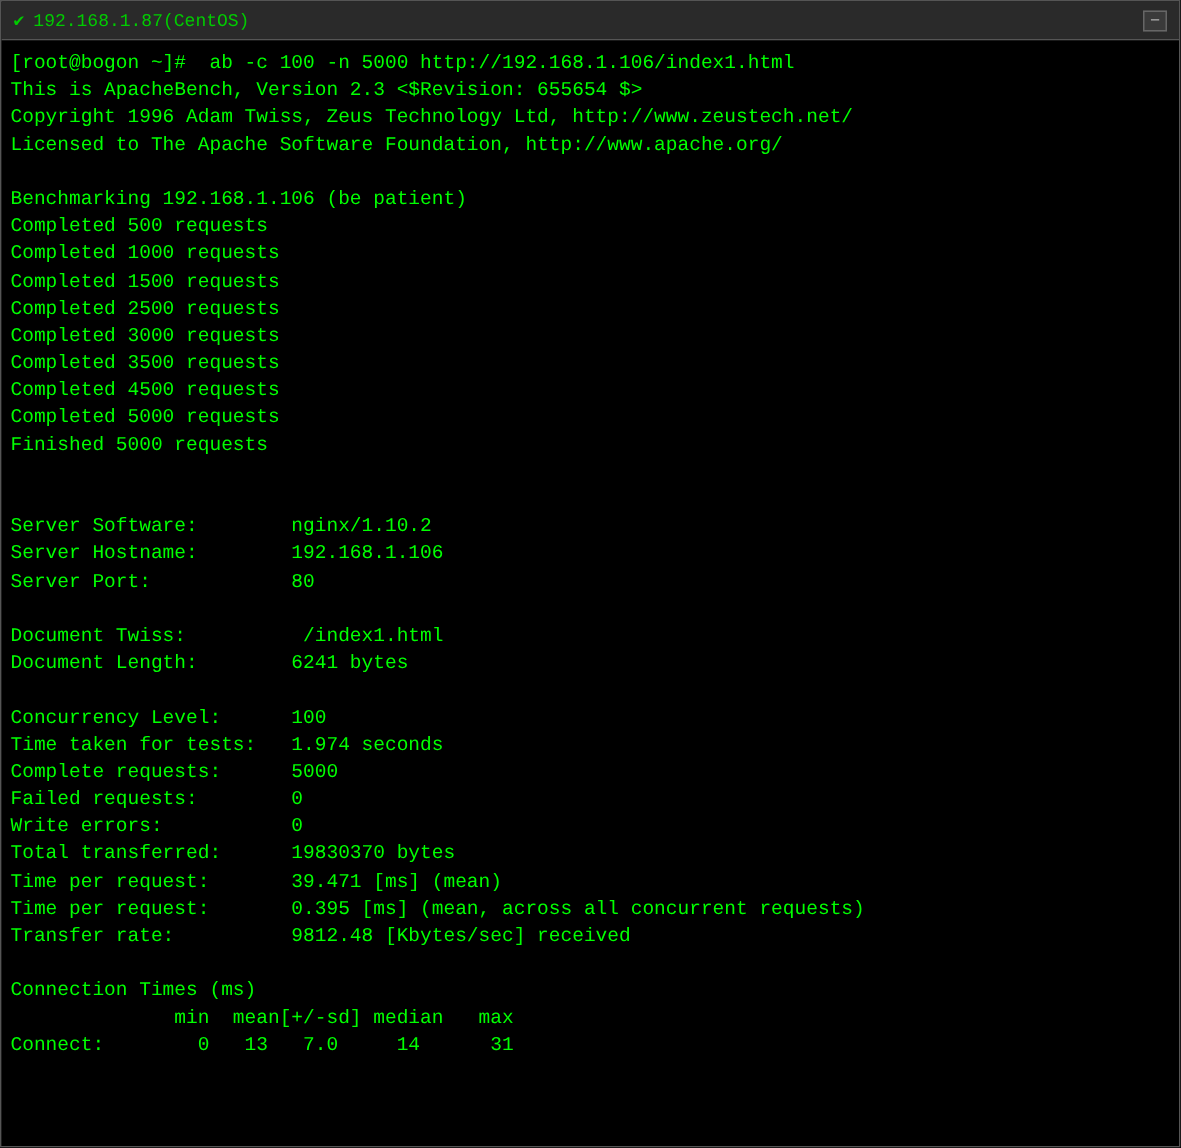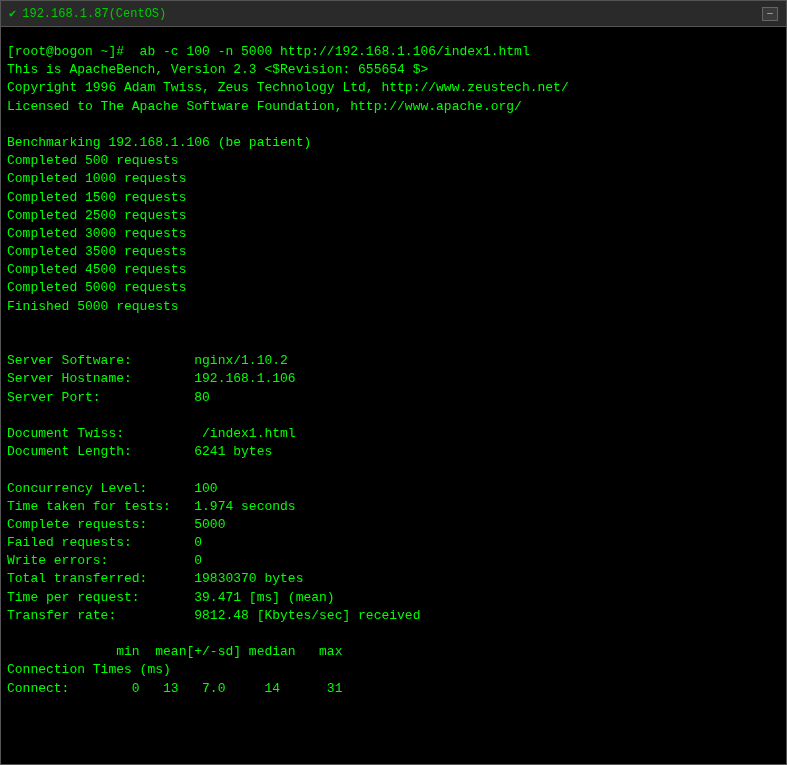--- a/index.html
+++ b/index.html
@@ -62,21 +62,21 @@
       align-items: center;
       justify-content: center;
       color: #ccc;
       font-size: 9px;
     }
 
     .terminal-body {
       flex: 1;
       background: #000000;
       color: #00ff00;
-      padding: 16px 6px;
+      padding: 6px 6px;
       overflow-y: auto;
       font-size: 13px;
       line-height: 1.4;
     }
 
     .line {
       white-space: pre;
       color: #00ff00;
     }
 
@@ -123,19 +123,20 @@
       <div class="line">Document Twiss:          /index1.html</div>
       <div class="line">Document Length:        6241 bytes</div>
       <div class="line empty"></div>
       <div class="line">Concurrency Level:      100</div>
       <div class="line">Time taken for tests:   1.974 seconds</div>
       <div class="line">Complete requests:      5000</div>
       <div class="line">Failed requests:        0</div>
       <div class="line">Write errors:           0</div>
       <div class="line">Total transferred:      19830370 bytes</div>
       <div class="line">Time per request:       39.471 [ms] (mean)</div>
+      <div class="line">Time per request:       0.395 [ms] (mean, across all concurrent requests)</div>
       <div class="line">Transfer rate:          9812.48 [Kbytes/sec] received</div>
       <div class="line empty"></div>
+      <div class="line">Connection Times (ms)</div>
       <div class="line">              min  mean[+/-sd] median   max</div>
-      <div class="line">Connection Times (ms)</div>
       <div class="line">Connect:        0   13   7.0     14      31</div>
     </div>
 </div>
 
 </body></html>

